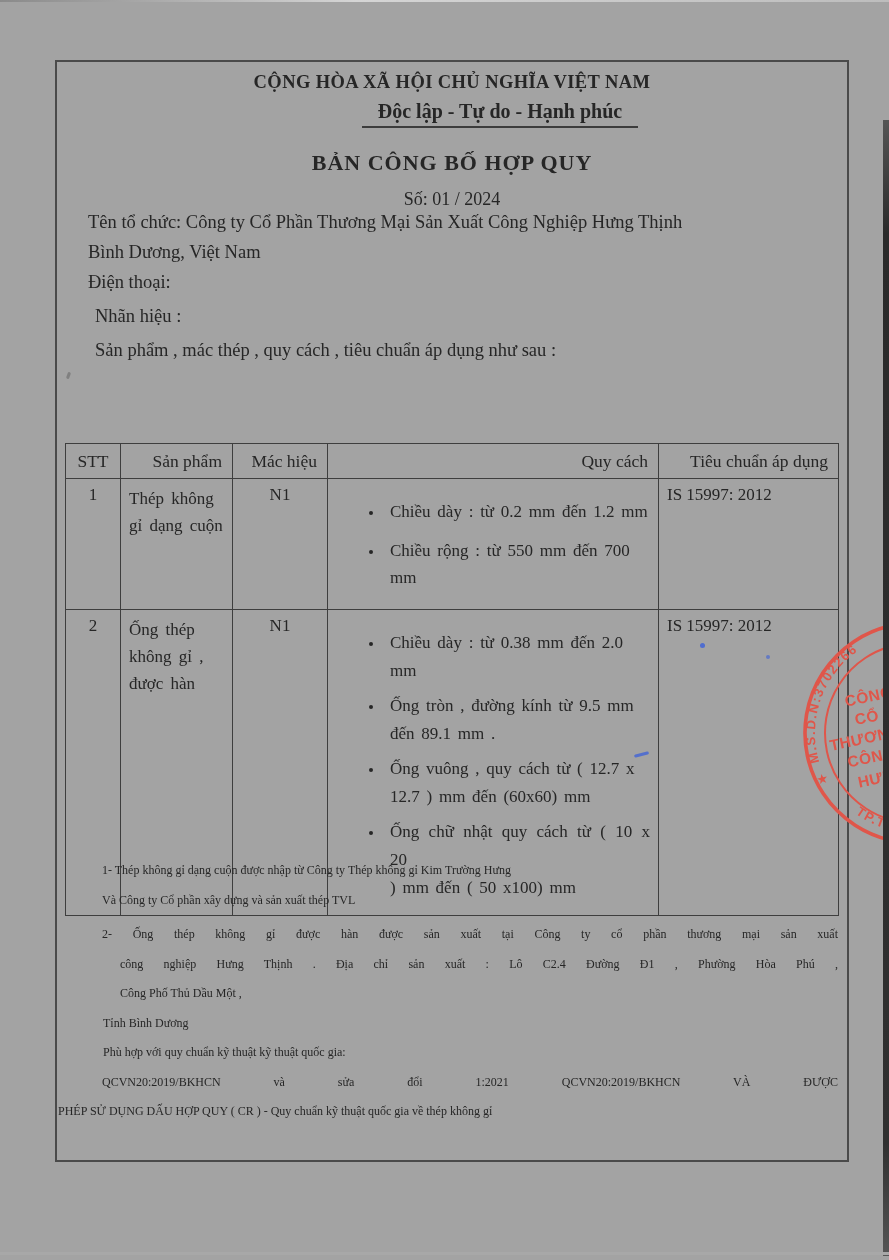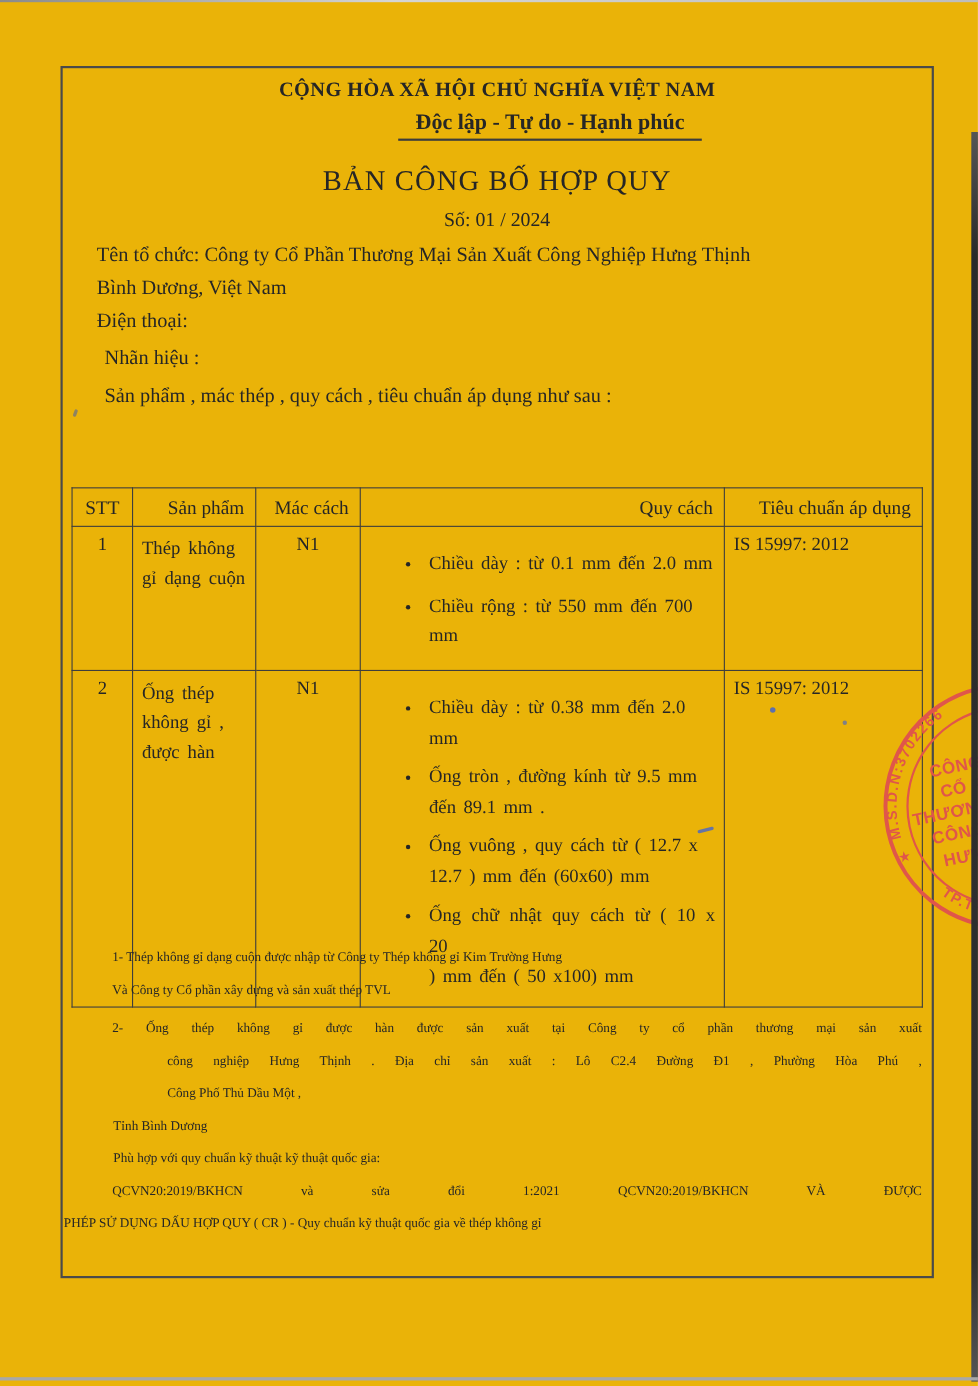--- a/index.html
+++ b/index.html
@@ -1,40 +1,40 @@
 <!DOCTYPE html>
 <html><head>
 <meta charset="utf-8">
 <style>
   html,body { margin:0; padding:0; background:#ffffff; }
   .scan-page {
     position:relative; width:889px; height:1260px;
-    background:#eab308; overflow:hidden;
+    background:#a3a3a3; overflow:hidden;
     font-family:"Liberation Serif","DejaVu Serif",serif;
     color:#262626;
   }
   
   .edge-top    { position:absolute; left:0; top:0; width:889px; height:2px;
                  background:linear-gradient(90deg,#8a8a8a,#d5d5d5 40%,#bdbdbd); }
   .edge-right  { position:absolute; left:883px; top:120px; width:6px; height:1136px;
                  background:linear-gradient(180deg,#555,#2a2a2a 10%,#303030 90%,#555); }
   .edge-bottom { position:absolute; left:0; top:1252px; width:889px; height:3px;
                  background:#a8a8a8; }
   
   .frame { position:absolute; left:55px; top:60px; width:790px; height:1098px;
            border:2px solid #4a4a4a; }
   
   .hdr { position:absolute; left:55px; width:794px; text-align:center; }
   .motto-1 { top:72px;  font-size:18.5px; font-weight:bold; letter-spacing:.4px; }
   .motto-2 { top:100px; font-size:20px; font-weight:bold;padding-left:48px; }
   .motto-2 span { display:inline-block; padding:0 16px 3px; border-bottom:2.5px solid #3c3c3c; }
-  .doc-title { top:150px; font-size:26px; font-weight:normal; letter-spacing:1px; }
+  .doc-title { top:150px; font-size:22px; font-weight:bold; letter-spacing:1px; }
   .doc-num   { top:189px; font-size:18px; }
   
-  .info { position:absolute; left:88px; top:217px; width:742px;
+  .info { position:absolute; left:88px; top:207px; width:742px;
           font-size:18.5px; line-height:30px; }
   .info .shift { margin-left:7px; margin-top:4px; }
   .bold { font-weight:bold; }
   
   table.doc-table { position:absolute; left:65px; top:443px; width:773px;
           border-collapse:collapse; table-layout:fixed; font-size:17px; }
   .doc-table th, .doc-table td { border:1.6px solid #3e3e3e; vertical-align:top;
           font-weight:normal; padding:6px 8px; }
   .doc-table thead th { height:26px; text-align:right; vertical-align:middle;
           font-size:17.5px; padding:4px 10px; }
@@ -49,21 +49,21 @@
   .cell-qc li { padding-left:6px; margin-bottom:12px; line-height:27px;
                 text-align:justify; white-space:pre-line; word-spacing:2.5px; }
   .cell-qc li::marker { font-size:13px; }
   .row-1 td { height:77px; }
   .row-2 td { height:228px; }
   .row-2 .cell-qc li { margin-bottom:7px; line-height:28px; }
   
   .notes { position:absolute; left:55px; top:856px; width:783px;
            font-size:12px; line-height:29.5px; }
   .n-ind-a { padding-left:47px; }
-  .n-ind-b { padding-left:65px;margin-left:32px; }
+  .n-ind-b { padding-left:65px; }
   .n-ind-c { padding-left:48px; }
   .n-ind-d { padding-left:3px; }
   .n-just  { text-align:justify; text-align-last:justify; }
   .n-gap   { margin-top:5px; }
   
   .stamp { position:absolute; left:793px; top:611px; width:244px; height:244px; }
   .stamp text { fill:#e0564a; font-family:"Liberation Sans","DejaVu Sans",sans-serif;
                 font-weight:bold; }
   .stamp .arc { font-size:13px; letter-spacing:1.5px; }
   .stamp .ctr { font-size:15.5px; letter-spacing:.5px; }
@@ -105,34 +105,34 @@
       <col style="width:55px">
         <col style="width:112px">
         <col style="width:95px">
       <col style="width:331px">
         <col style="width:180px">
     </colgroup>
     <thead>
       <tr>
         <th class="c">STT</th>
         <th>Sản phẩm</th>
-        <th>Mác cách</th>
+        <th>Mác hiệu</th>
         <th>Quy cách</th>
         <th>Tiêu chuẩn áp dụng</th>
       </tr>
     </thead>
     <tbody>
       <tr class="row-1">
         <td class="cell-stt">1</td>
         <td class="cell-sp">Thép không
 gỉ dạng cuộn</td>
         <td class="cell-mac">N1</td>
         <td class="cell-qc">
           <ul>
-            <li>Chiều dày : từ 0.1 mm đến 2.0 mm</li>
+            <li>Chiều dày : từ 0.2 mm đến 1.2 mm</li>
             <li>Chiều rộng : từ 550 mm đến 700
 mm</li>
           </ul>
         </td>
         <td class="cell-tc">IS 15997: 2012</td>
       </tr>
       <tr class="row-2">
         <td class="cell-stt">2</td>
         <td class="cell-sp">Ống thép
 không gỉ ,

